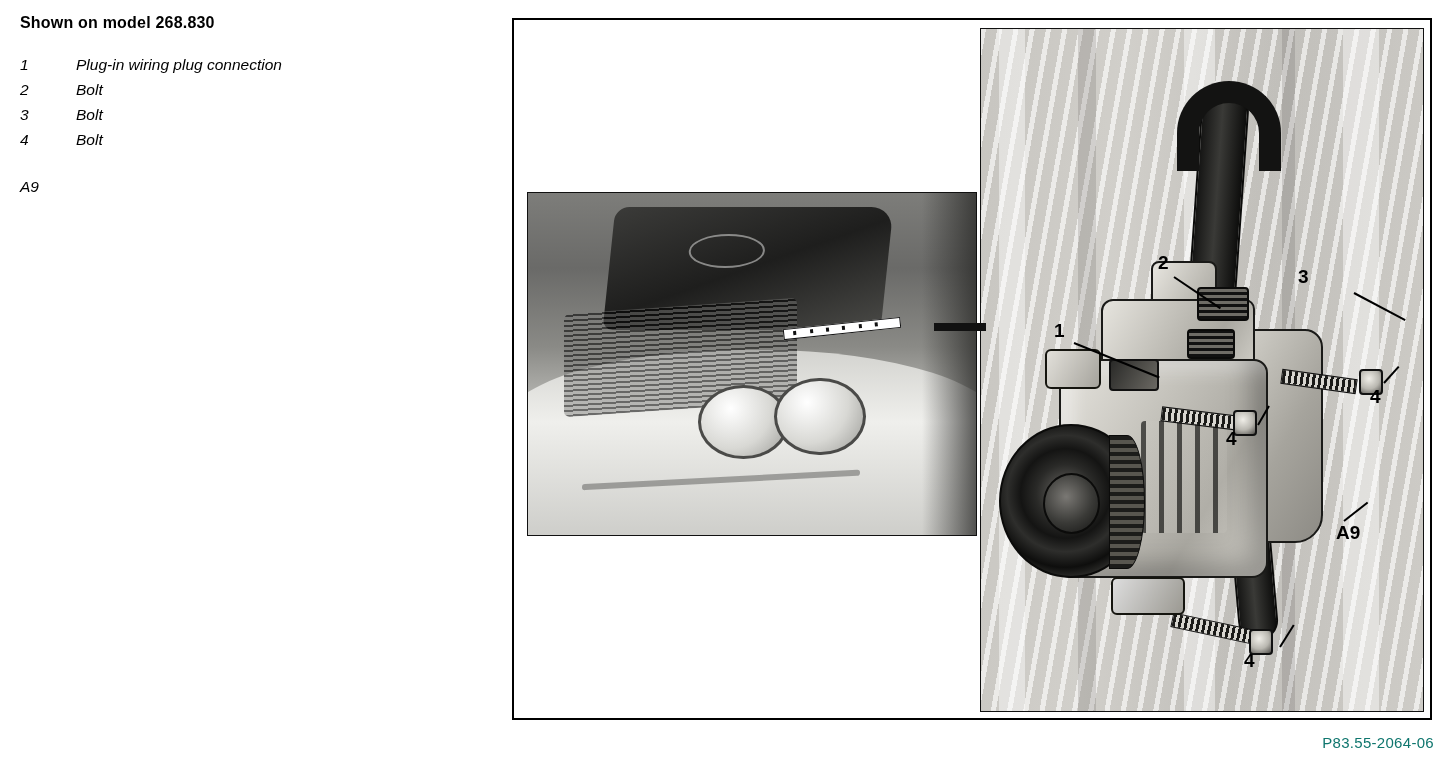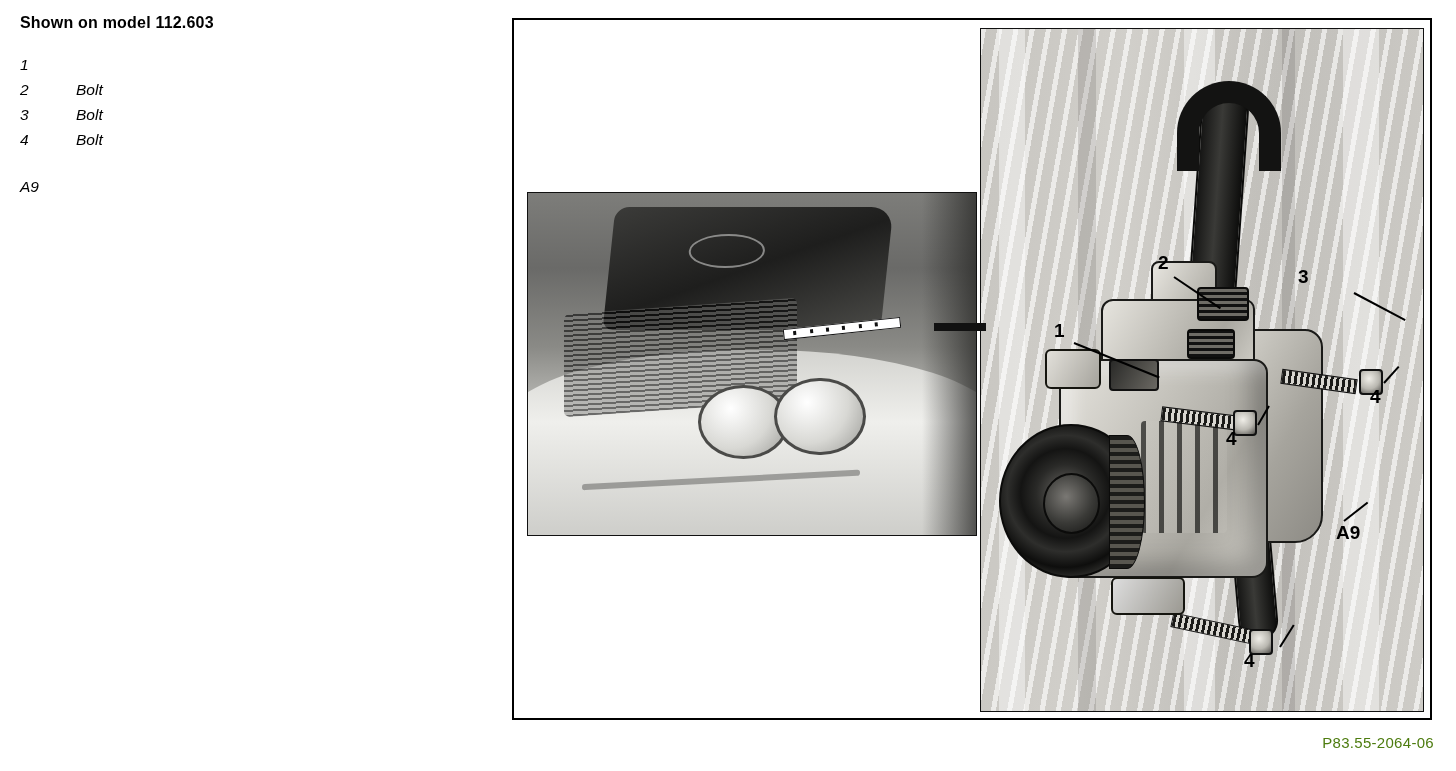--- a/index.html
+++ b/index.html
@@ -349,32 +349,33 @@
     height: 2px;
     transform-origin: left center;
   }
 
   
   #caption {
     position: absolute;
     right: 22px;
     top: 734px;
     font-size: 15px;
-    color: #4d7c0f;
+    color: #0f766e;
     letter-spacing: 0.3px;
   }
 </style>
 </head>
 <body>
 
 <div id="legend">
-  <div class="legend-title">Shown on model 112.603</div>
+  <div class="legend-title">Shown on model 268.830</div>
 
   <div class="legend-row">
     <div class="key">1</div>
+    <div class="val">Plug-in wiring plug connection</div>
   </div>
   <div class="legend-row">
     <div class="key">2</div>
     <div class="val">Bolt</div>
   </div>
   <div class="legend-row">
     <div class="key">3</div>
     <div class="val">Bolt</div>
   </div>
   <div class="legend-row">

